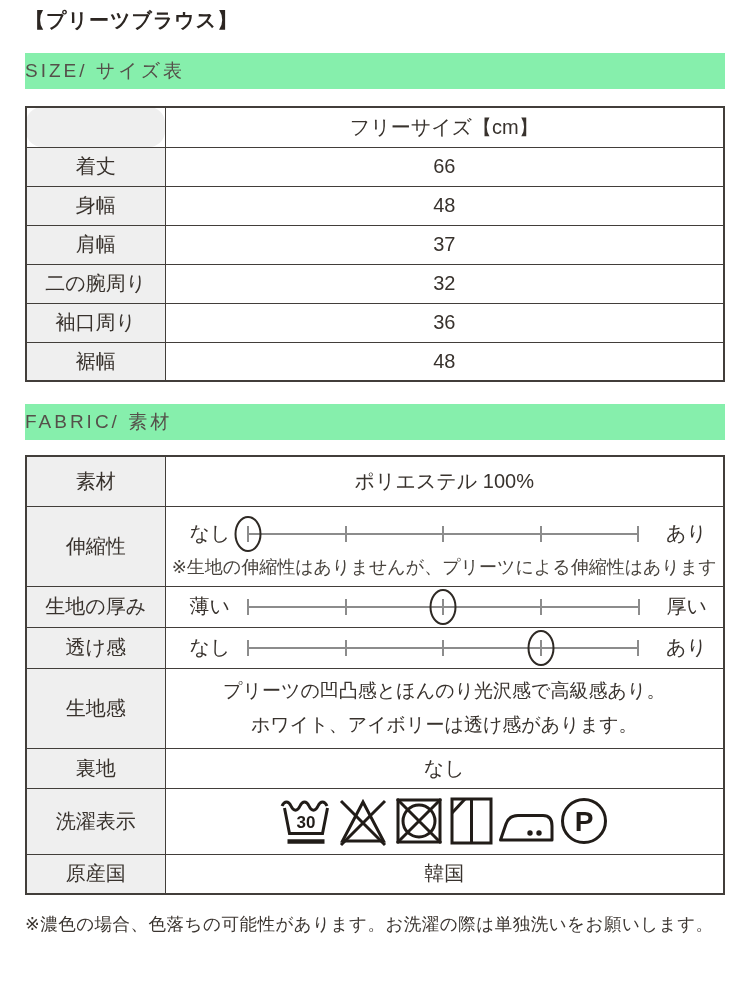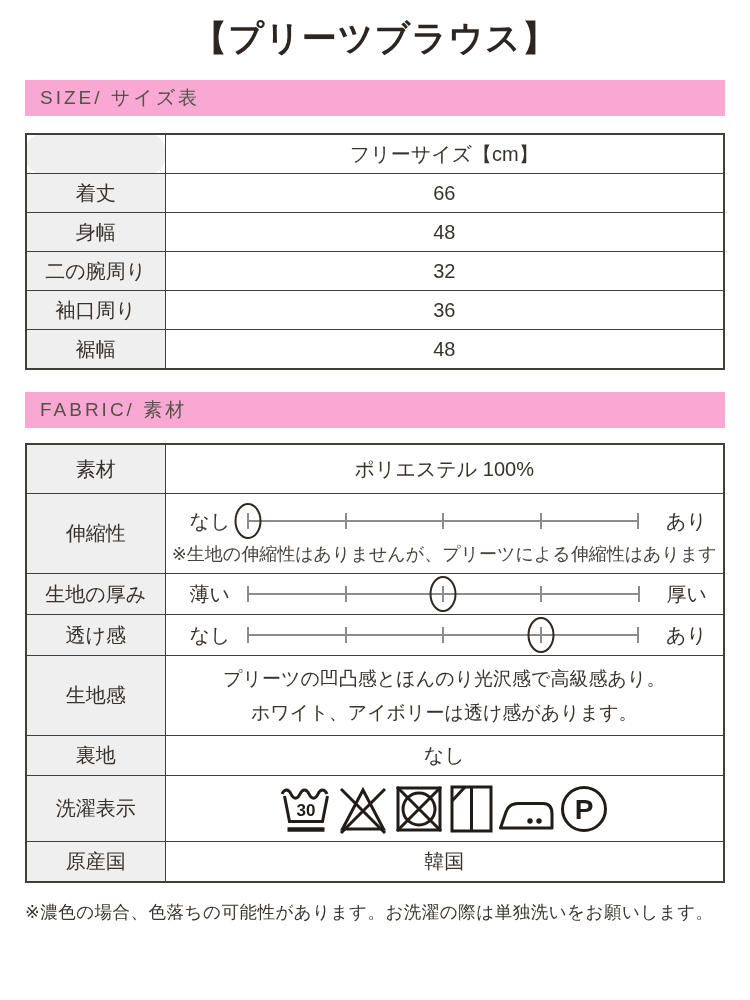--- a/index.html
+++ b/index.html
@@ -5,35 +5,34 @@
   * { margin: 0; padding: 0; box-sizing: border-box; }
   html, body { background: #ffffff; }
   body {
     width: 750px; height: 1000px; overflow: hidden;
     font-family: "Liberation Sans", "DejaVu Sans", sans-serif;
     color: #38322d;
   }
   .page { padding: 0 25px; }
 
   .page-title {
-    text-align: center;
-    font-size: 35px;
+    text-align: left;
+    font-size: 20px;
     letter-spacing: 1px;
     color: #2c2622;
-    padding-top: 16px;
+    padding-top: 8px;
     line-height: 1.25;
   }
 
   .section-band {
     margin-top: 20px;
-    background: #f9a8d4;
+    background: #86efac;
     height: 36px;
     display: flex;
     align-items: center;
-    padding-left: 15px;
     font-size: 19px;
     letter-spacing: 3px;
     color: #55504a;
   }
 
   table.spec {
     width: 100%;
     border-collapse: collapse;
     border: 2px solid #423e3a;
     table-layout: fixed;
@@ -144,20 +143,24 @@
       <td class="label-cell"></td>
       <td>フリーサイズ【cm】</td>
     </tr>
     <tr>
       <td class="label-cell">着丈</td>
       <td>66</td>
     </tr>
     <tr>
       <td class="label-cell">身幅</td>
       <td>48</td>
+    </tr>
+    <tr>
+      <td class="label-cell">肩幅</td>
+      <td>37</td>
     </tr>
     <tr>
       <td class="label-cell">二の腕周り</td>
       <td>32</td>
     </tr>
     <tr>
       <td class="label-cell">袖口周り</td>
       <td>36</td>
     </tr>
     <tr>

